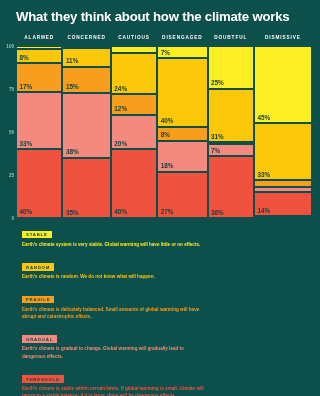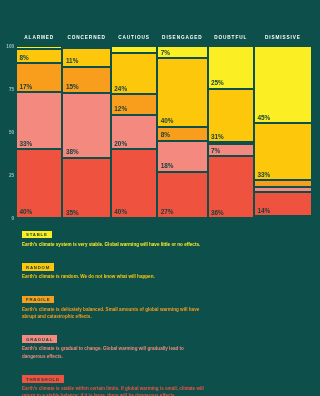--- a/index.html
+++ b/index.html
@@ -93,20 +93,21 @@
     font-weight: bold;
     line-height: 1.55;
     max-width: 185px;
   }
 </style>
 </head>
 <body>
 
 <div class="page">
 
+  <div class="title">What they think about how the climate works</div>
 
   <div class="headers">
       <div class="col-header" style="width: 15.6863%;">ALARMED</div>
       <div class="col-header" style="width: 16.3399%;">CONCERNED</div>
       <div class="col-header" style="width: 15.6863%;">CAUTIOUS</div>
       <div class="col-header" style="width: 16.9935%;">DISENGAGED</div>
       <div class="col-header" style="width: 15.6863%;">DOUBTFUL</div>
       <div class="col-header" style="width: 19.6078%;">DISMISSIVE</div>
     </div>
 

